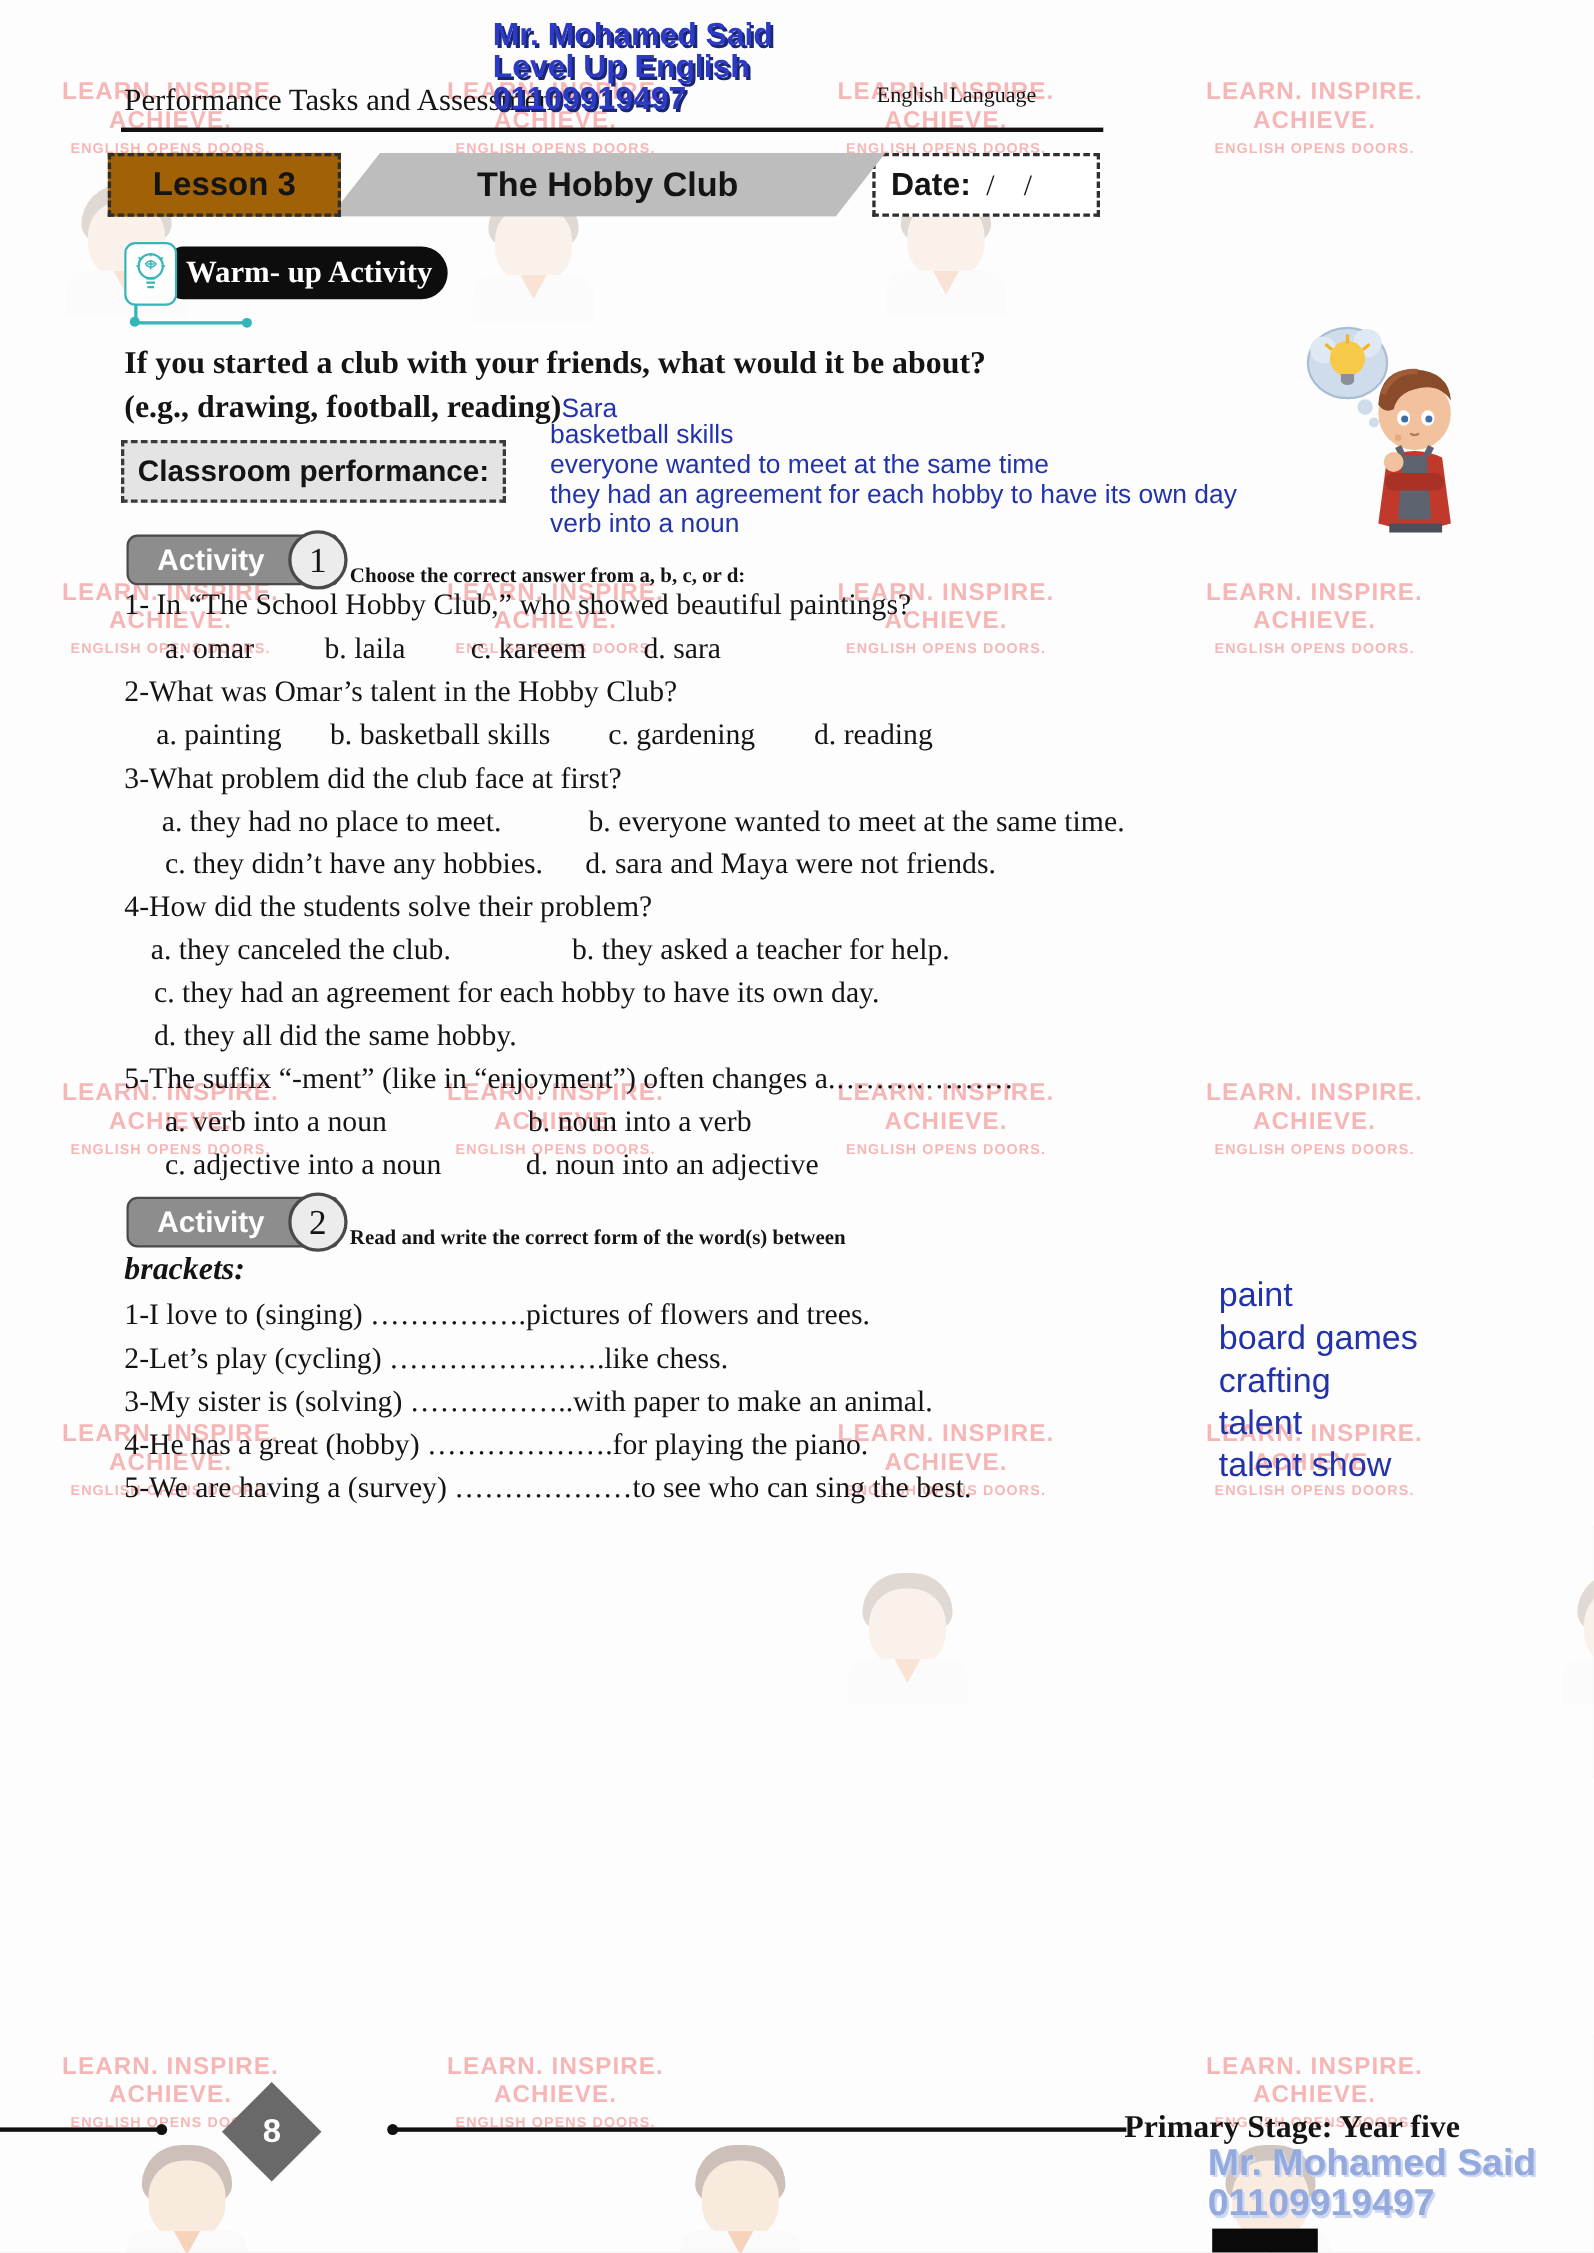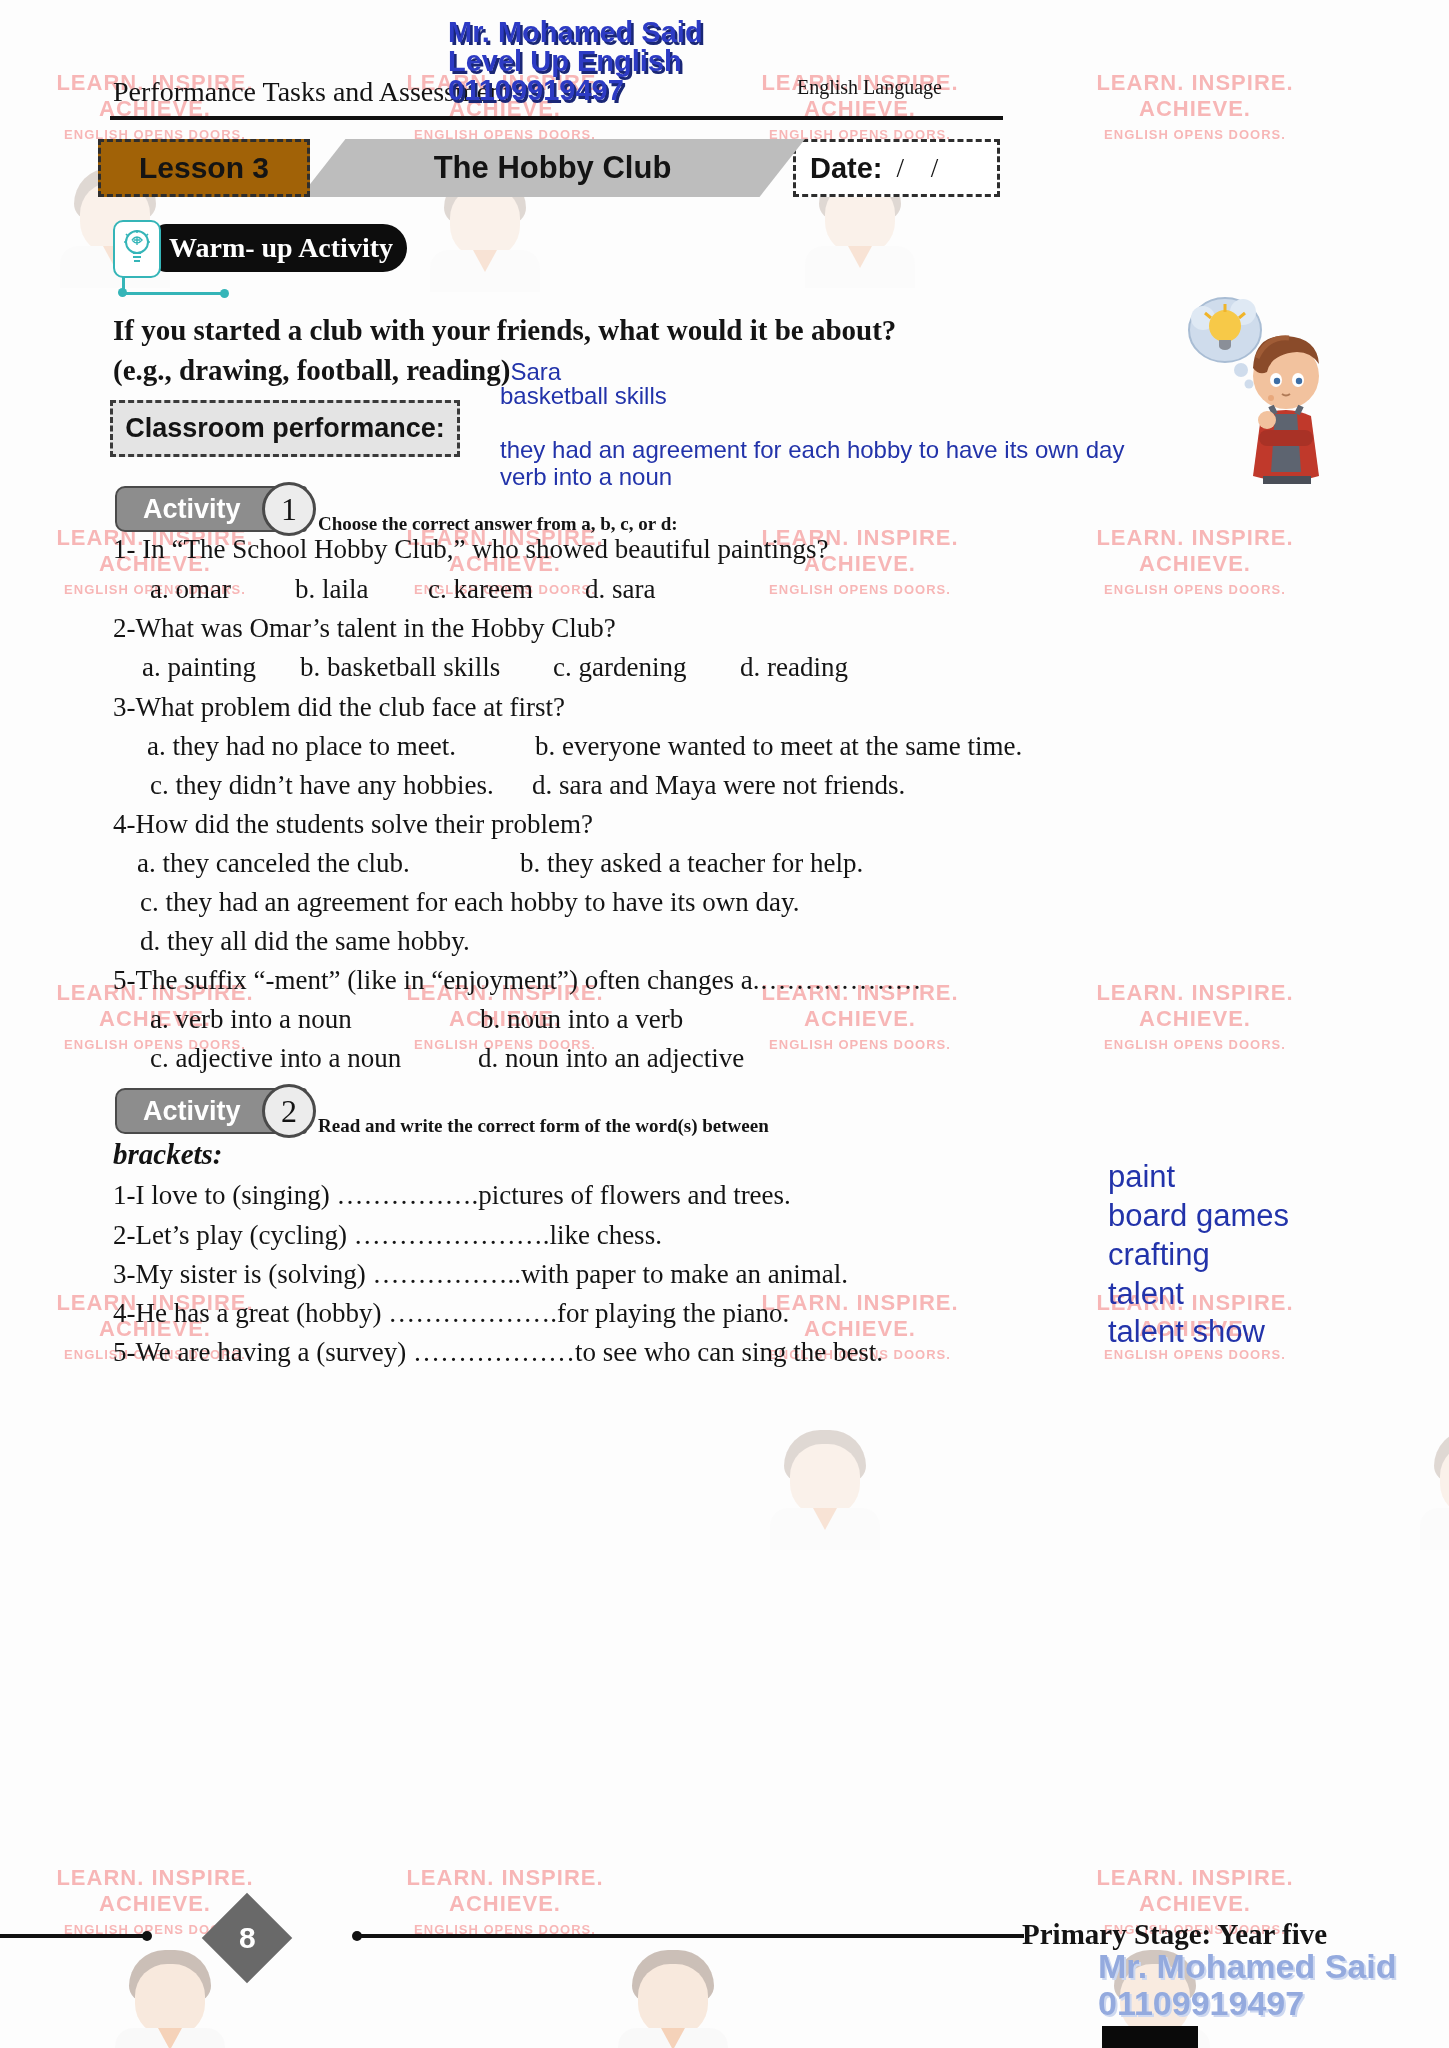--- a/index.html
+++ b/index.html
@@ -278,20 +278,21 @@
   </div>
 
   <div class="abs main-q">
     <div>If you started a club with your friends, what would it be about?</div>
     <div>
       <span>(e.g., drawing, football, reading)</span><span class="hand hand-s">Sara</span>
     </div>
   </div>
 
   <div class="abs hand hand-s" style="left:500px;top:382px">basketball skills</div>
+  <div class="abs hand hand-s" style="left:500px;top:409px">everyone wanted to meet at the same time</div>
   <div class="abs hand hand-s" style="left:500px;top:436px">they had an agreement for each hobby to have its own day</div>
   <div class="abs hand hand-s" style="left:500px;top:463px">verb into a noun</div>
 
   <div class="abs cp-box">Classroom performance:</div>
 
   <div class="abs act-pill" style="left:115px;top:486px">Activity</div>
   <div class="abs act-circle" style="left:262px;top:482px">1</div>
   <div class="abs act-head" style="left:318px;top:492px">Choose the correct answer from a, b, c, or d:</div>
 
   <div class="abs q" style="top:534px">1- In “The School Hobby Club,” who showed beautiful paintings?</div>

